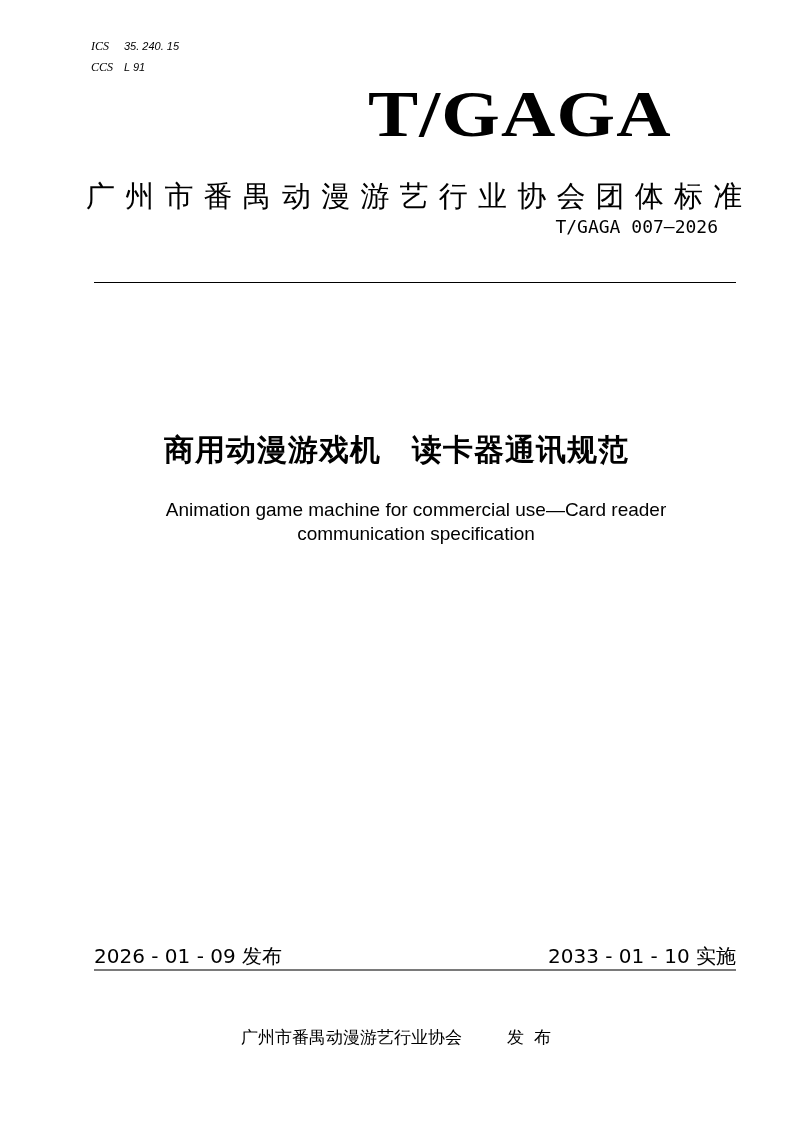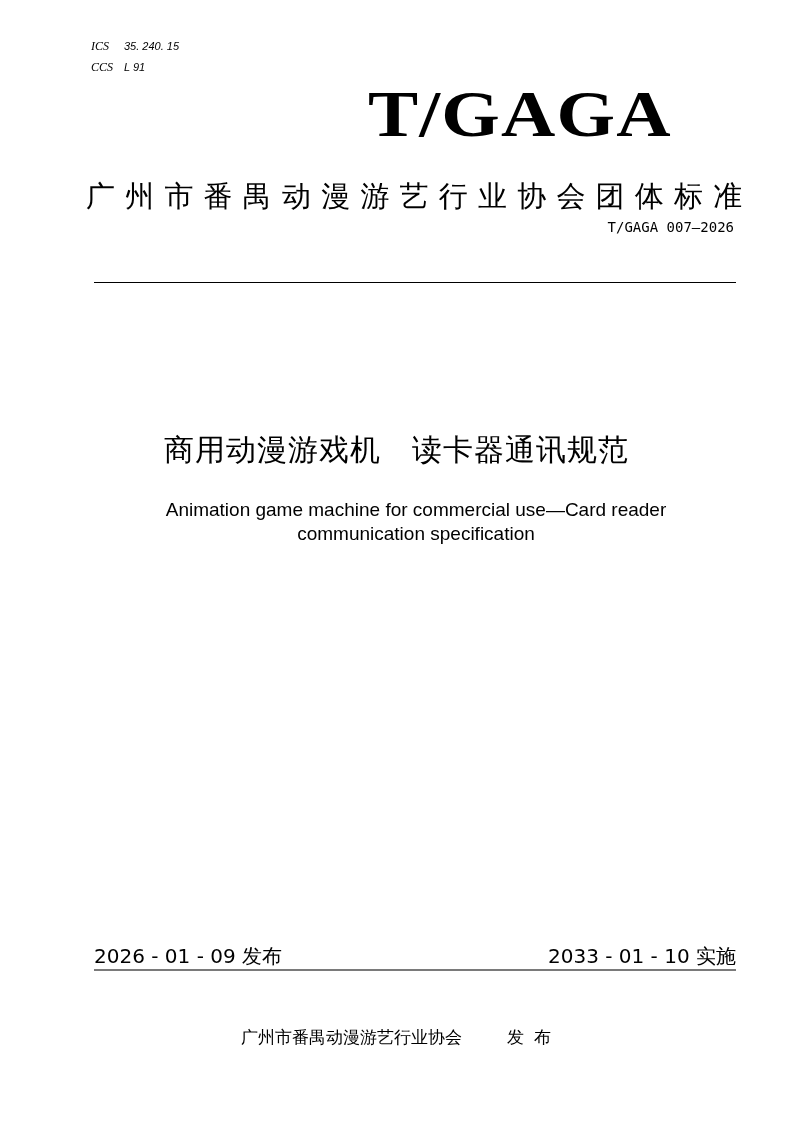--- a/index.html
+++ b/index.html
@@ -58,23 +58,23 @@
       font-family: "DejaVu Sans", sans-serif;
       font-size: 29px;
       line-height: 40px;
       letter-spacing: 10.2px;
       white-space: nowrap;
       margin-top: 24px;
     }
 
     #std-number {
       top: 218px;
-      right: 59px;
+      right: 75px;
       font-family: "DejaVu Sans Mono", monospace;
-      font-size: 14px;
+      font-size: 18px;
       line-height: 18px;
       white-space: nowrap;
     }
 
     #rule-top {
       top: 282px;
       left: 94px;
       width: 642px;
       height: 1px;
       background: #000;
@@ -83,20 +83,21 @@
     #title-cn {
       top: 428px;
       left: 0;
       width: 793px;
       text-align: center;
       font-family: "DejaVu Sans", sans-serif;
       font-size: 30px;
       line-height: 44px;
       letter-spacing: 1px;
       white-space: pre;
+      font-weight: bold;
     }
 
     #title-en {
       top: 498px;
       left: 120px;
       width: 592px;
       text-align: center;
       font-family: Liberation Sans, sans-serif;
       font-size: 19px;
       line-height: 24px;

